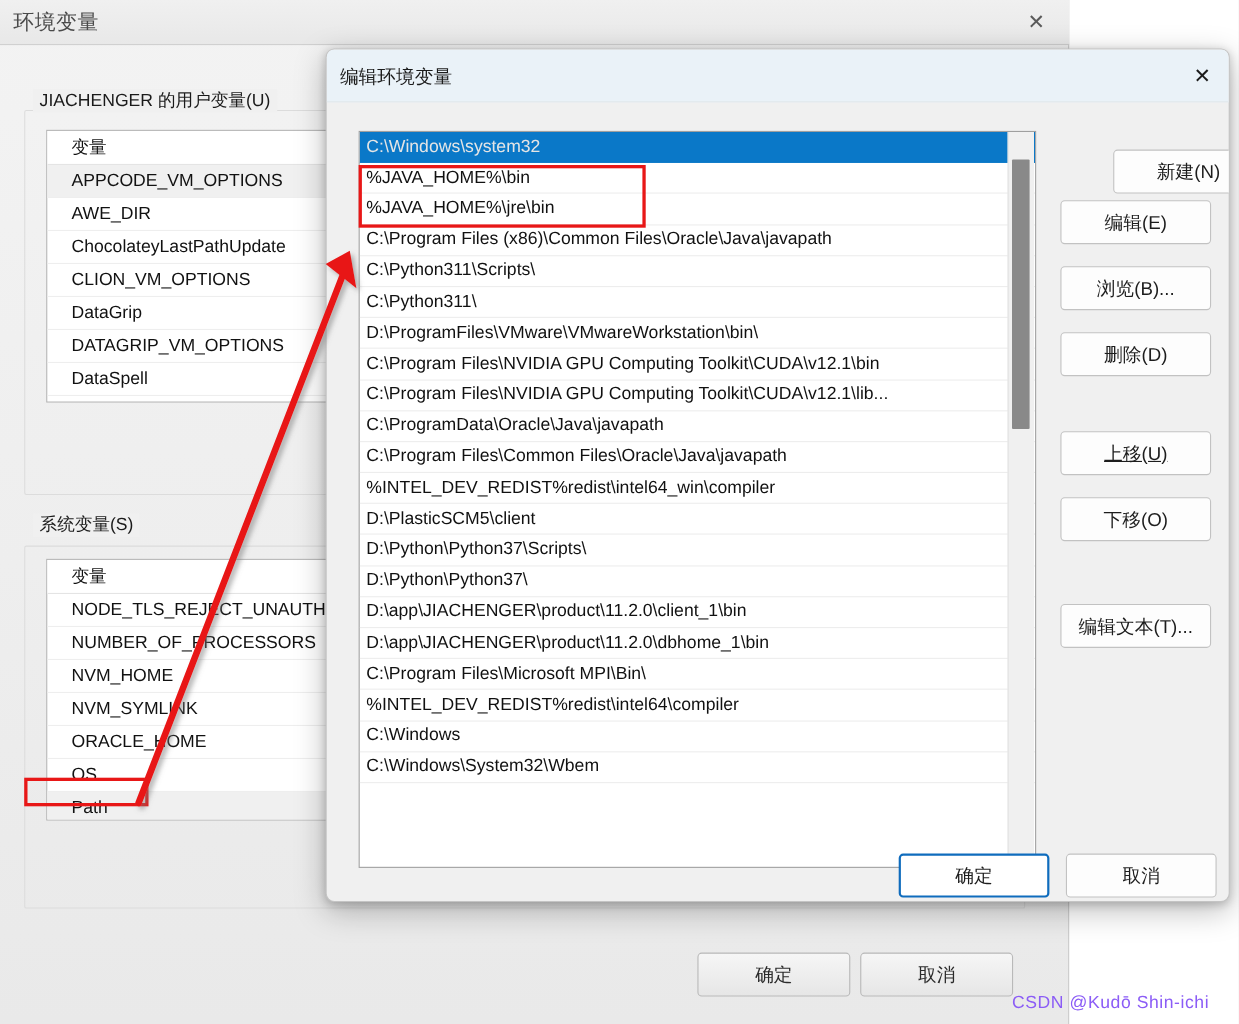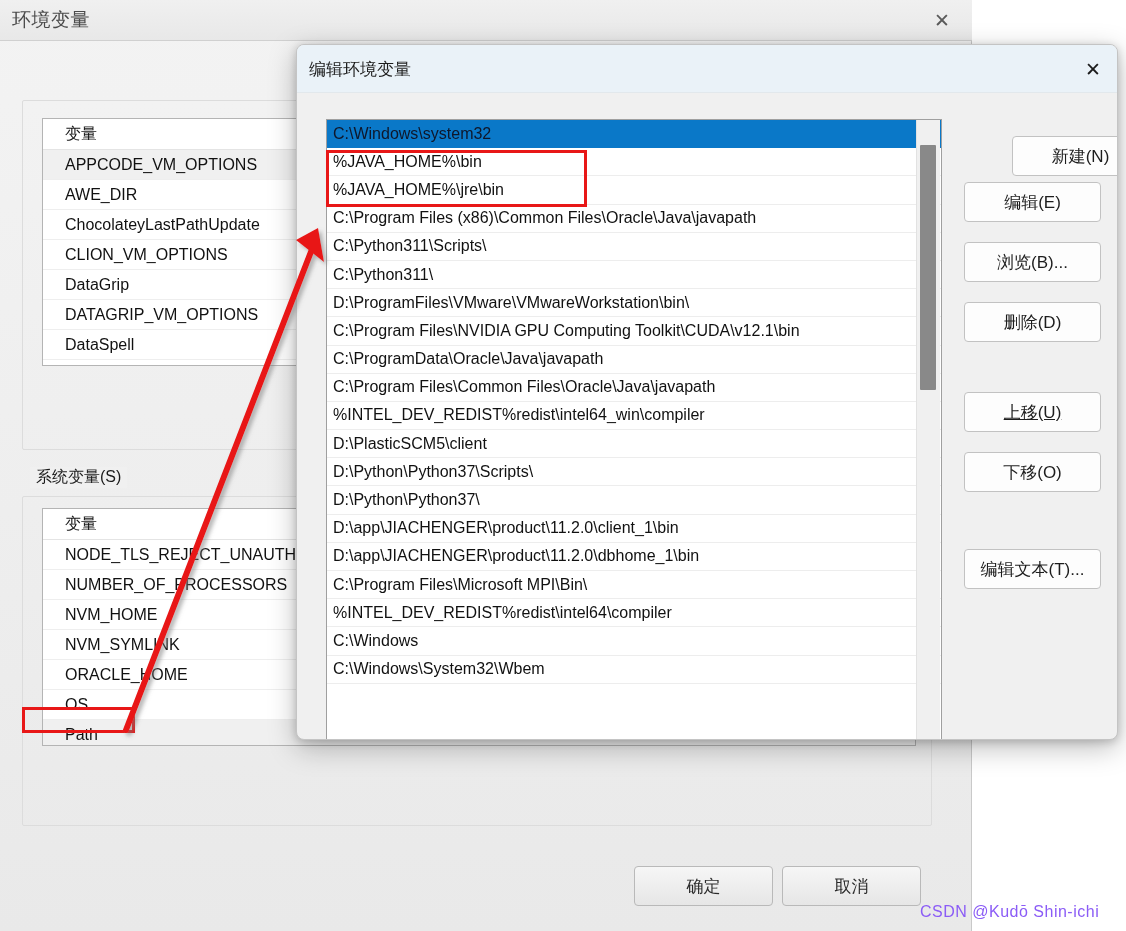--- a/index.html
+++ b/index.html
@@ -90,21 +90,21 @@
     background: linear-gradient(180deg,#f6f6f6,#e6e6e6);
     color: #2b2b2b;
     font-size: 17px;
     display: flex; align-items: center; justify-content: center;
   }
 
   
   #modal {
     position: absolute;
     left: 296px; top: 44px;
-    width: 822px; height: 696px;
+    width: 822px; height: 776px;
     background: #f0f0f0;
     border: 1px solid #c4c4c4;
     border-radius: 8px;
     box-shadow: 0 8px 28px rgba(0,0,0,.26), 0 2px 8px rgba(0,0,0,.18);
     overflow: hidden;
   }
   #modal-titlebar {
     position: absolute; left: 0; top: 0;
     width: 820px; height: 48px;
     background: #eaf2f8;
@@ -134,21 +134,21 @@
     display: flex; align-items: center;
     padding-left: 6px;
     font-size: 16px;
     color: #111;
     border-bottom: 1px solid #ededed;
     white-space: nowrap;
     overflow: hidden;
   }
   .path-row.selected {
     background: #0a78c8;
-    color: #0f172a;
+    color: #e5e5e5;
     border-bottom-color: #0a78c8;
   }
 
   
   #path-scroll-track {
     position: absolute;
     left: 619px; top: 75px;
     width: 24px; height: 668px;
     background: #f0f0f0;
     border-left: 1px solid #e2e2e2;
@@ -224,20 +224,21 @@
 </head>
 <body>
 
 <div id="bg-window">
 
   <div id="bg-titlebar"></div>
   <div id="bg-title">环境变量</div>
   <div id="bg-close">✕</div>
 
   <div class="groupbox" style="left:22px; top:100px; width:910px; height:350px;"></div>
+  <div class="group-legend" style="left:30px; top:81px;">JIACHENGER 的用户变量(U)</div>
 
   <div class="listbox" style="left:42px; top:118px; width:874px; height:248px;">
     <div class="lb-header">变量</div>
     <div id="user-var-rows">
         <div class="lb-row alt">APPCODE_VM_OPTIONS</div>
         <div class="lb-row">AWE_DIR</div>
         <div class="lb-row">ChocolateyLastPathUpdate</div>
         <div class="lb-row">CLION_VM_OPTIONS</div>
         <div class="lb-row">DataGrip</div>
         <div class="lb-row">DATAGRIP_VM_OPTIONS</div>
@@ -277,20 +278,21 @@
   <div id="path-listbox">
     <div id="path-rows">
         <div class="path-row selected">C:\Windows\system32</div>
         <div class="path-row">%JAVA_HOME%\bin</div>
         <div class="path-row">%JAVA_HOME%\jre\bin</div>
         <div class="path-row">C:\Program Files (x86)\Common Files\Oracle\Java\javapath</div>
         <div class="path-row">C:\Python311\Scripts\</div>
         <div class="path-row">C:\Python311\</div>
         <div class="path-row">D:\ProgramFiles\VMware\VMwareWorkstation\bin\</div>
         <div class="path-row">C:\Program Files\NVIDIA GPU Computing Toolkit\CUDA\v12.1\bin</div>
+        <div class="path-row">C:\Program Files\NVIDIA GPU Computing Toolkit\CUDA\v12.1\lib...</div>
         <div class="path-row">C:\ProgramData\Oracle\Java\javapath</div>
         <div class="path-row">C:\Program Files\Common Files\Oracle\Java\javapath</div>
         <div class="path-row">%INTEL_DEV_REDIST%redist\intel64_win\compiler</div>
         <div class="path-row">D:\PlasticSCM5\client</div>
         <div class="path-row">D:\Python\Python37\Scripts\</div>
         <div class="path-row">D:\Python\Python37\</div>
         <div class="path-row">D:\app\JIACHENGER\product\11.2.0\client_1\bin</div>
         <div class="path-row">D:\app\JIACHENGER\product\11.2.0\dbhome_1\bin</div>
         <div class="path-row">C:\Program Files\Microsoft MPI\Bin\</div>
         <div class="path-row">%INTEL_DEV_REDIST%redist\intel64\compiler</div>

